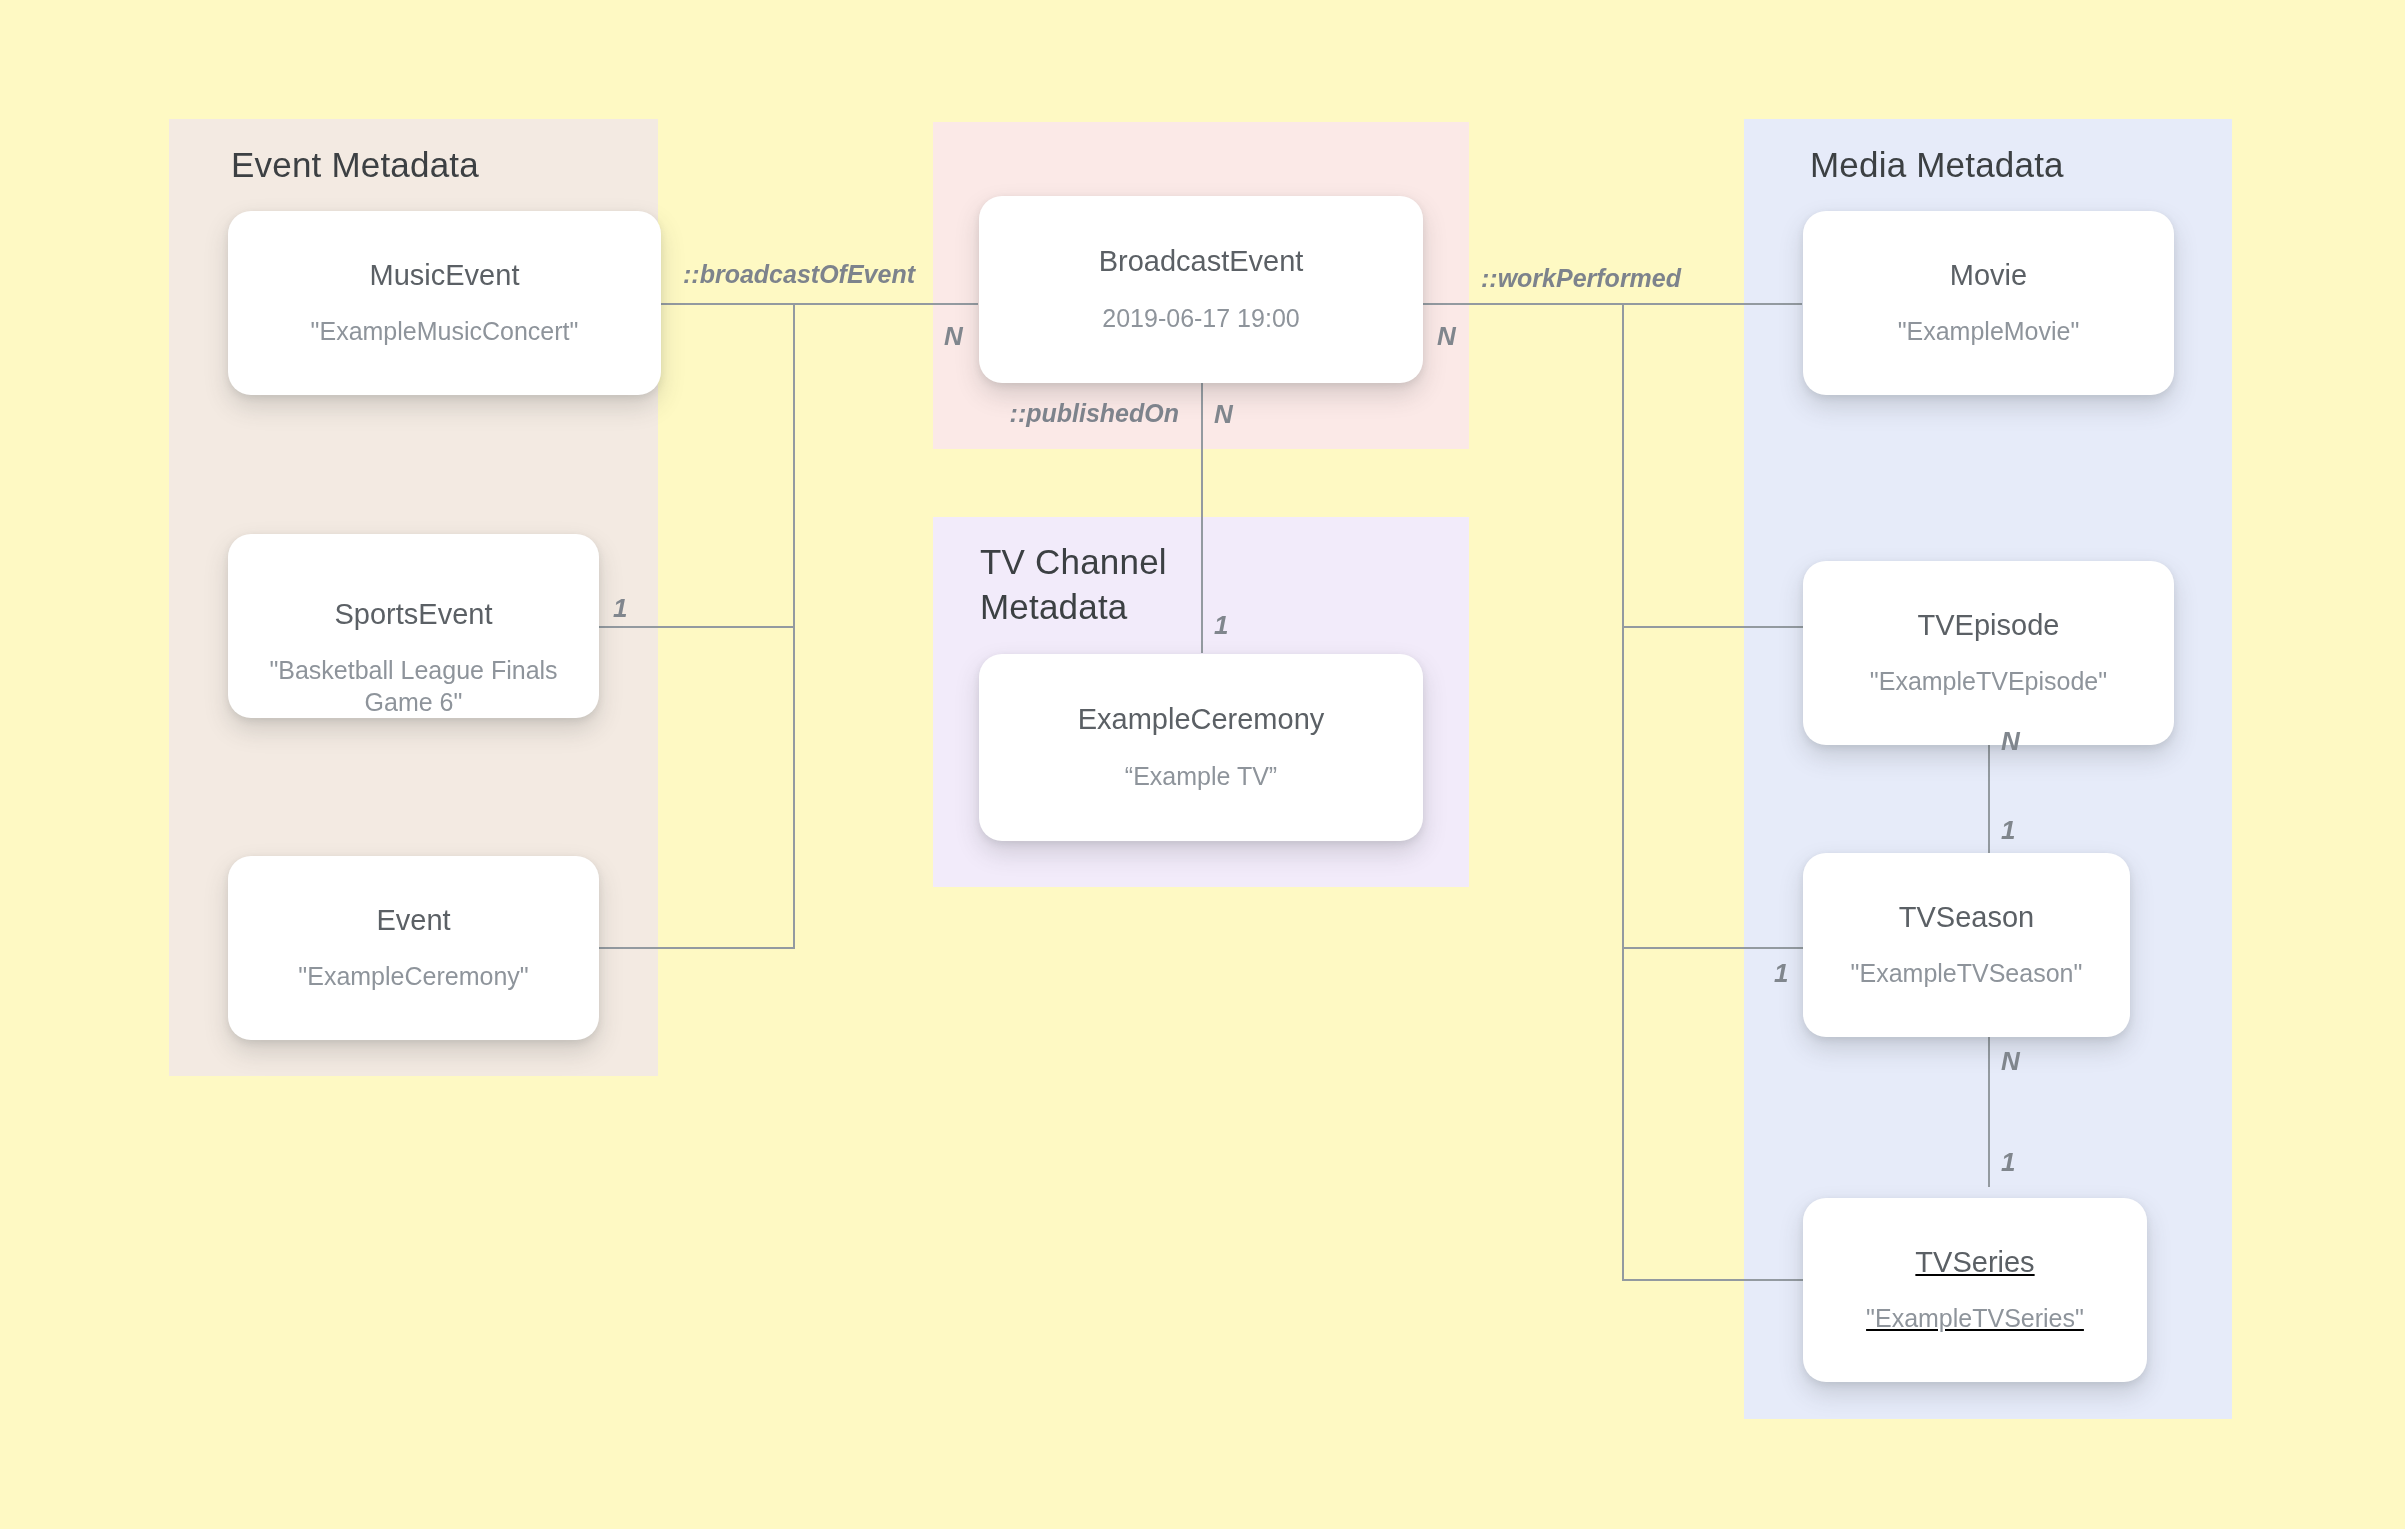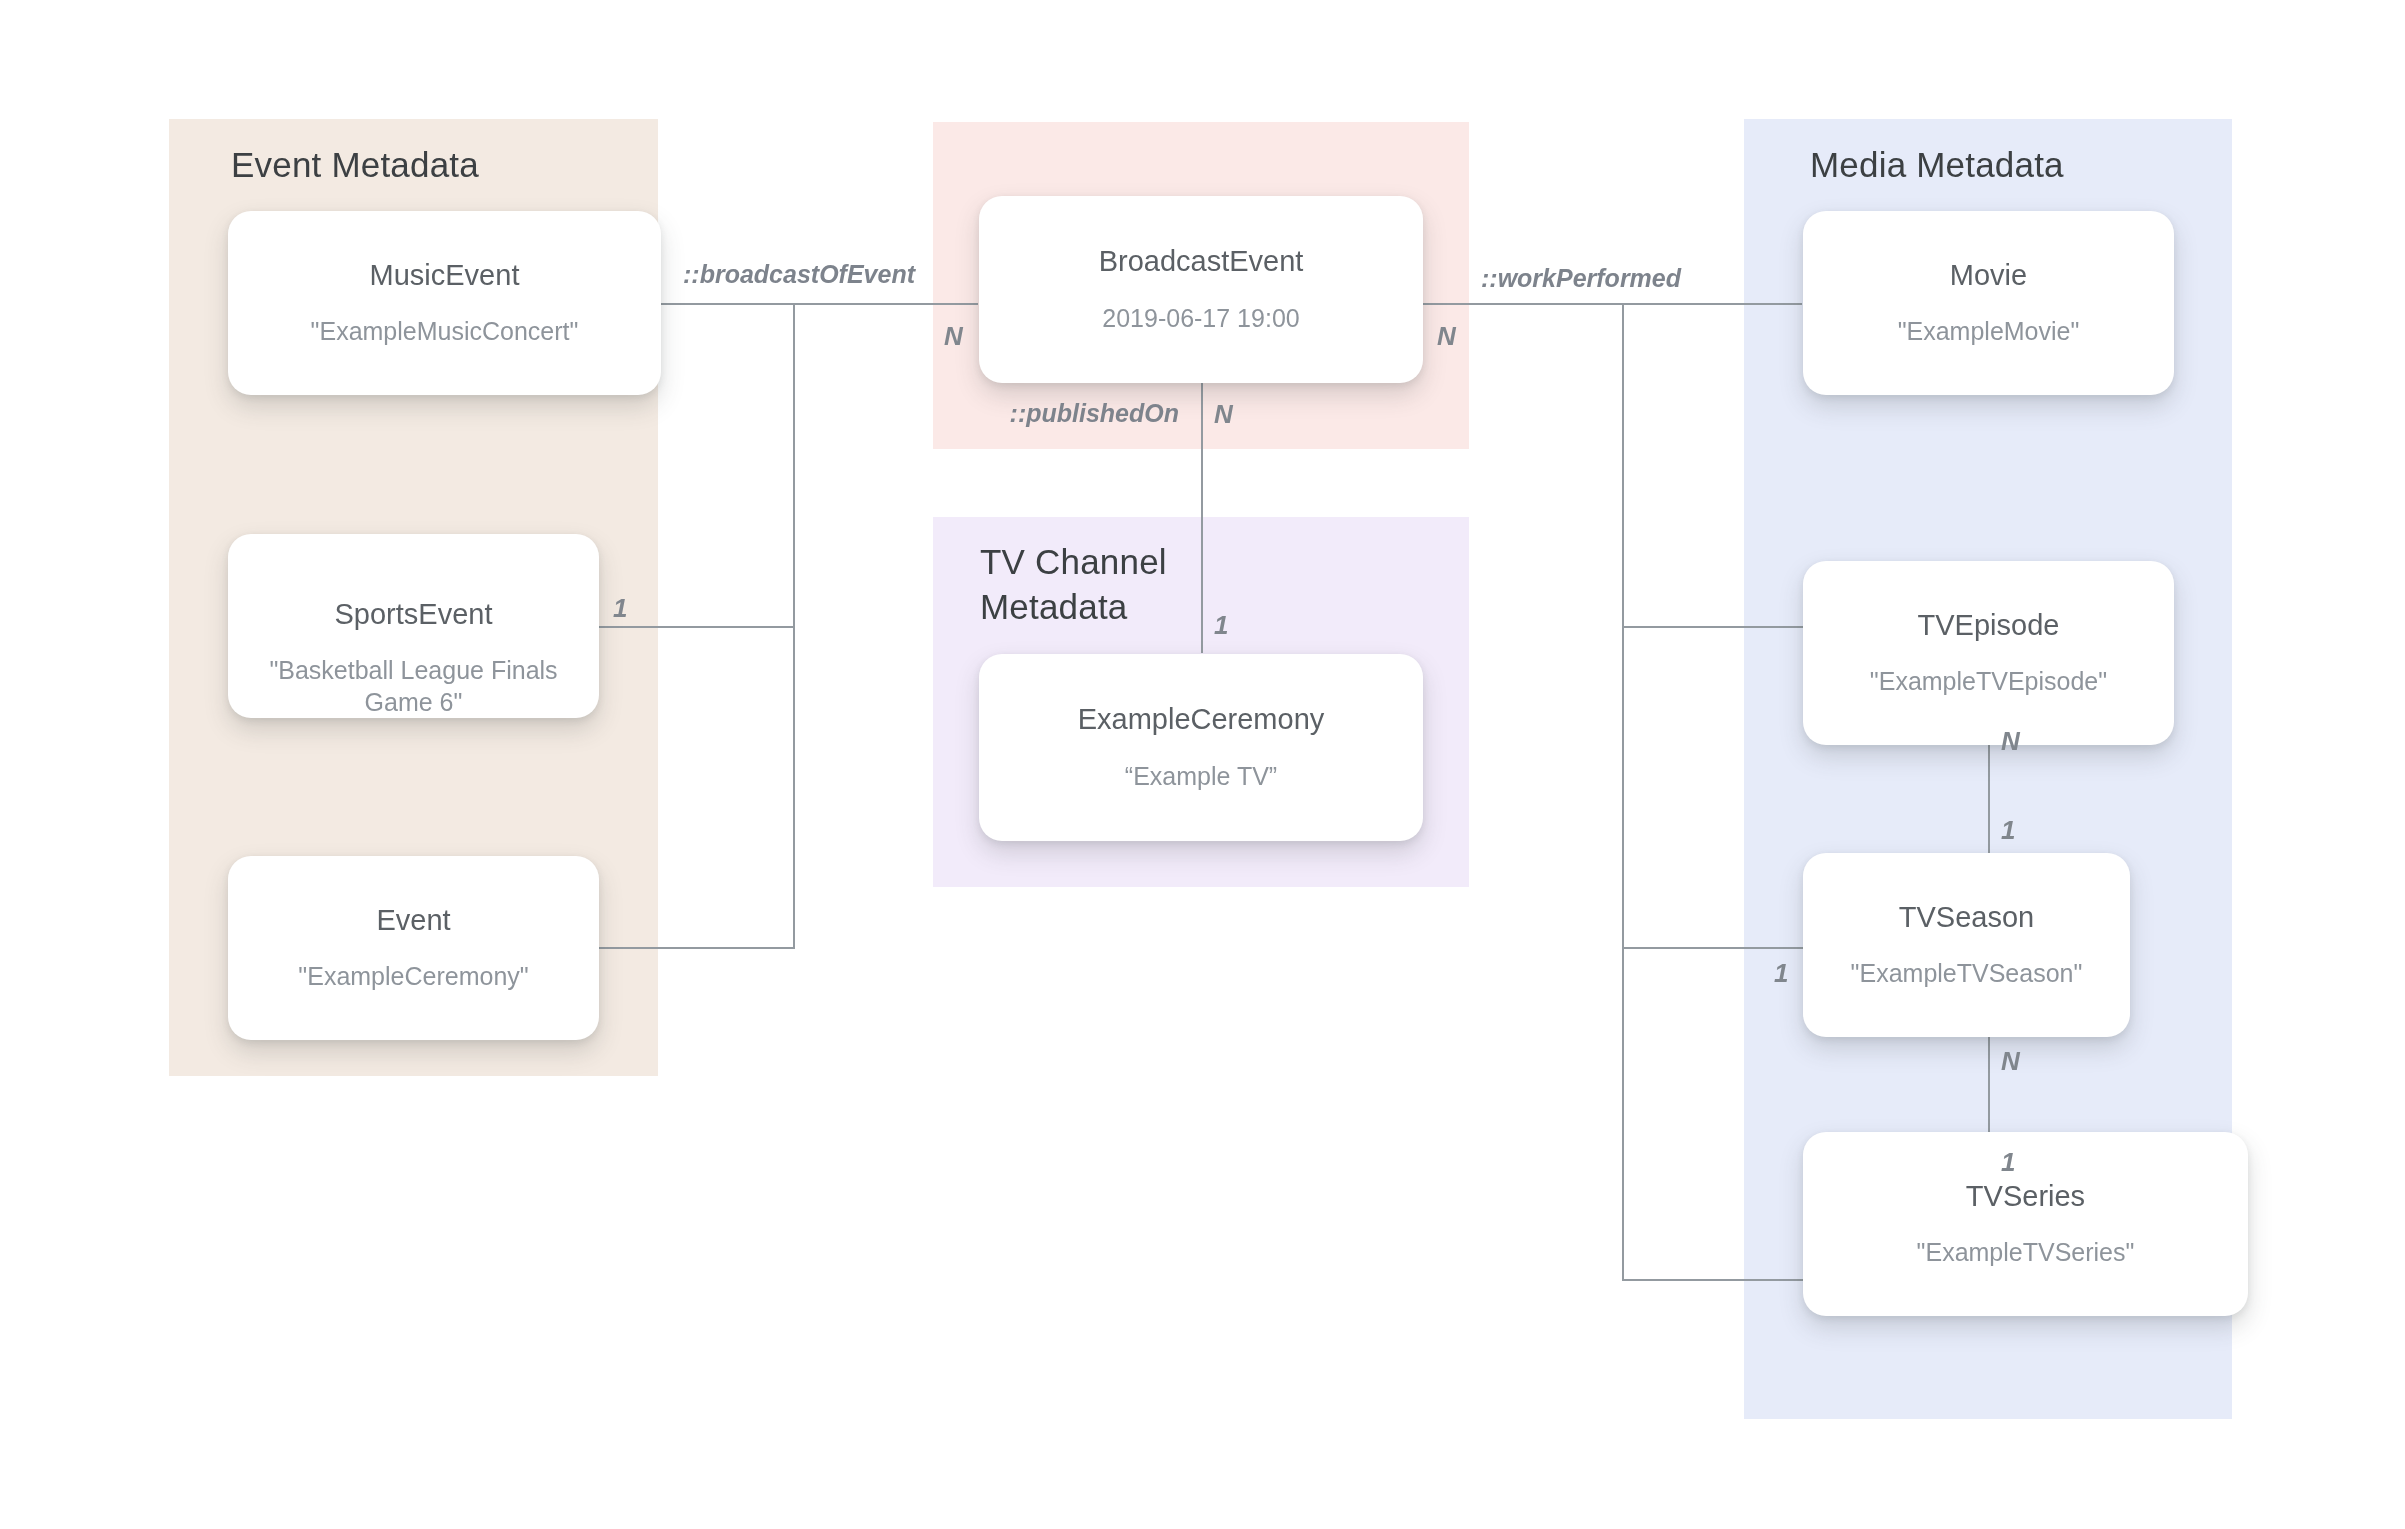--- a/index.html
+++ b/index.html
@@ -1,17 +1,17 @@
 <!DOCTYPE html>
 <html><head>
 <meta charset="utf-8">
 <style>
   html,body{margin:0;padding:0;background:#000;}
   #canvas{
-    position:relative;width:2405px;height:1529px;background:#ffffff;overflow:hidden;
+    position:relative;width:2405px;height:1529px;background:#fef9c3;overflow:hidden;
     font-family:"Liberation Sans","DejaVu Sans",sans-serif;
   }
   .panel{position:absolute;z-index:1;}
   .panel-event{background:#f3eae2;}
   .panel-broadcast{background:#fbe9e7;}
   .panel-tvchannel{background:#f2ebfa;}
   .panel-media{background:#e6ebf9;}
   .panel-title{
     position:absolute;z-index:4;font-size:35px;line-height:1.28;color:#3c4043;
     letter-spacing:0.2px;font-weight:400;
@@ -99,21 +99,21 @@
   <div class="node" style="left:1803px;top:534px;width:371px;height:184px;margin-top:27px;">
     <div class="node-name">TVEpisode</div>
     <div class="node-value">"ExampleTVEpisode"</div>
   </div>
 
   <div class="node" style="left:1803px;top:853px;width:327px;height:184px;">
     <div class="node-name">TVSeason</div>
     <div class="node-value">"ExampleTVSeason"</div>
   </div>
 
-  <div class="node" style="left:1803px;top:1132px;width:445px;height:184px;">
+  <div class="node" style="left:1803px;top:1198px;width:344px;height:184px;text-decoration:underline;">
     <div class="node-name">TVSeries</div>
     <div class="node-value">"ExampleTVSeries"</div>
   </div>
 
   <div class="rel-label" style="left:799px;top:260px;transform:translateX(-50%);">::broadcastOfEvent</div>
   <div class="rel-label" style="left:1581px;top:264px;transform:translateX(-50%);">::workPerformed</div>
   <div class="rel-label" style="left:1179px;top:399px;transform:translateX(-100%);">::publishedOn</div>
 
   <div class="card-label" style="left:944px;top:321px;">N</div>
   <div class="card-label" style="left:613px;top:593px;">1</div>

